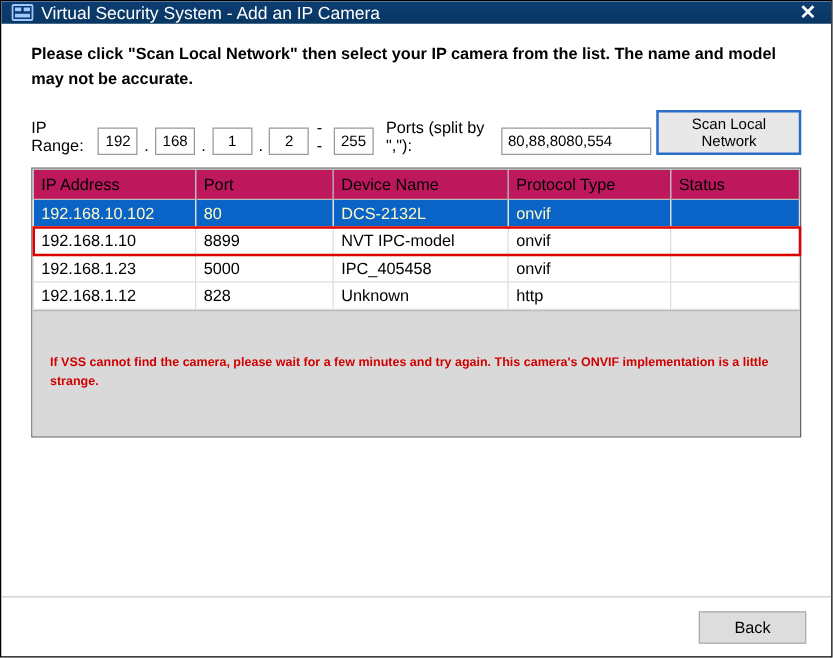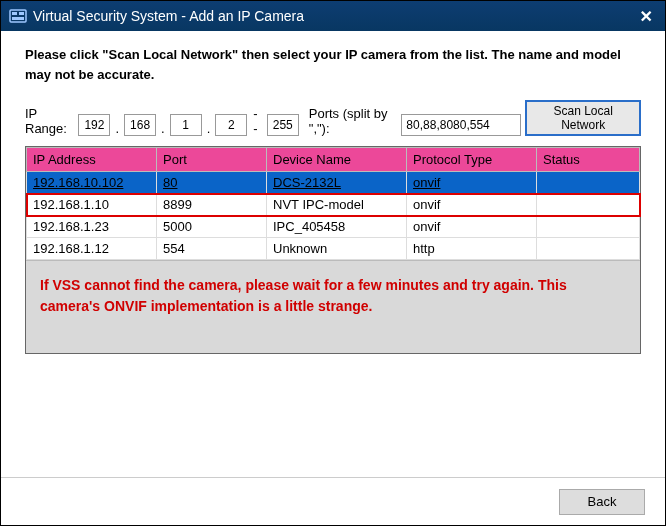--- a/index.html
+++ b/index.html
@@ -12,21 +12,21 @@
     width: 666px;
     height: 526px;
     border: 1px solid #000;
     display: flex;
     flex-direction: column;
   }
   .titlebar {
     background: #0a3a6b;
     background: linear-gradient(#0d3d72, #083762);
     color: #fff;
-    height: 30px;
+    height: 18px;
     display: flex;
     align-items: center;
     padding: 0 8px;
     flex-shrink: 0;
   }
   .titlebar .icon { width: 18px; height: 18px; margin-right: 6px; }
   .titlebar .title { flex: 1; font-size: 14px; }
   .titlebar .close { font-size: 16px; cursor: pointer; padding: 0 4px; font-weight: bold; }
   .content {
     flex: 1;
@@ -47,47 +47,47 @@
     height: 36px;
     padding: 0 10px;
     border: 2px solid #2a6ec9;
     background: #e8e8e8;
     font-size: 12px;
     cursor: pointer;
   }
   .tablewrap { border: 1px solid #666; }
   table { width: 100%; border-collapse: collapse; table-layout: fixed; }
   th {
-    background: #ec4899;
+    background: #be185d;
     border: 1px solid #bbb;
     text-align: left;
     padding: 3px 6px;
     font-weight: normal;
     font-size: 13px;
     height: 24px;
   }
   td {
     border-left: 1px solid #ddd;
     border-right: 1px solid #ddd;
     border-bottom: 1px solid #ddd;
     padding: 2px 6px;
     font-size: 13px;
     height: 22px;
     overflow: hidden;
     white-space: nowrap;
   }
-  tr.selected td { background: #0a64c8; color: #000000; text-decoration: underline; }
+  tr.selected td { background: #0a64c8; color: #fef9c3; }
   tr.boxed { outline: 2px solid #d00; outline-offset: -1px; }
   tr.boxed td { position: relative; }
   .notewrap {
     background: #d9d9d9;
     padding: 14px 14px 36px 14px;
     border-top: 1px solid #bbb;
   }
-  .note { color: #d00000; font-weight: bold; font-size: 14px; line-height: 1.5; }
+  .note { color: #d00000; font-weight: bold; font-size: 10px; line-height: 1.5; margin-top: 20px; }
   .footnote { font-weight: bold; margin-top: 14px; line-height: 1.6; }
   .buttonbar {
     border-top: 1px solid #ccc;
     height: 48px;
     display: flex;
     align-items: center;
     padding: 0 20px;
     gap: 0;
     flex-shrink: 0;
   }
@@ -175,21 +175,21 @@
         </tr>
         <tr>
           <td>192.168.1.23</td>
           <td>5000</td>
           <td>IPC_405458</td>
           <td>onvif</td>
           <td></td>
         </tr>
         <tr>
           <td>192.168.1.12</td>
-          <td>554</td>
+          <td>828</td>
           <td>Unknown</td>
           <td>http</td>
           <td></td>
         </tr>
       </tbody>
     </table>
     <div class="notewrap">
       <div class="note">If VSS cannot find the camera, please wait for a few minutes and try again. This camera's ONVIF implementation is a little strange.</div>
     </div>
   </div>

